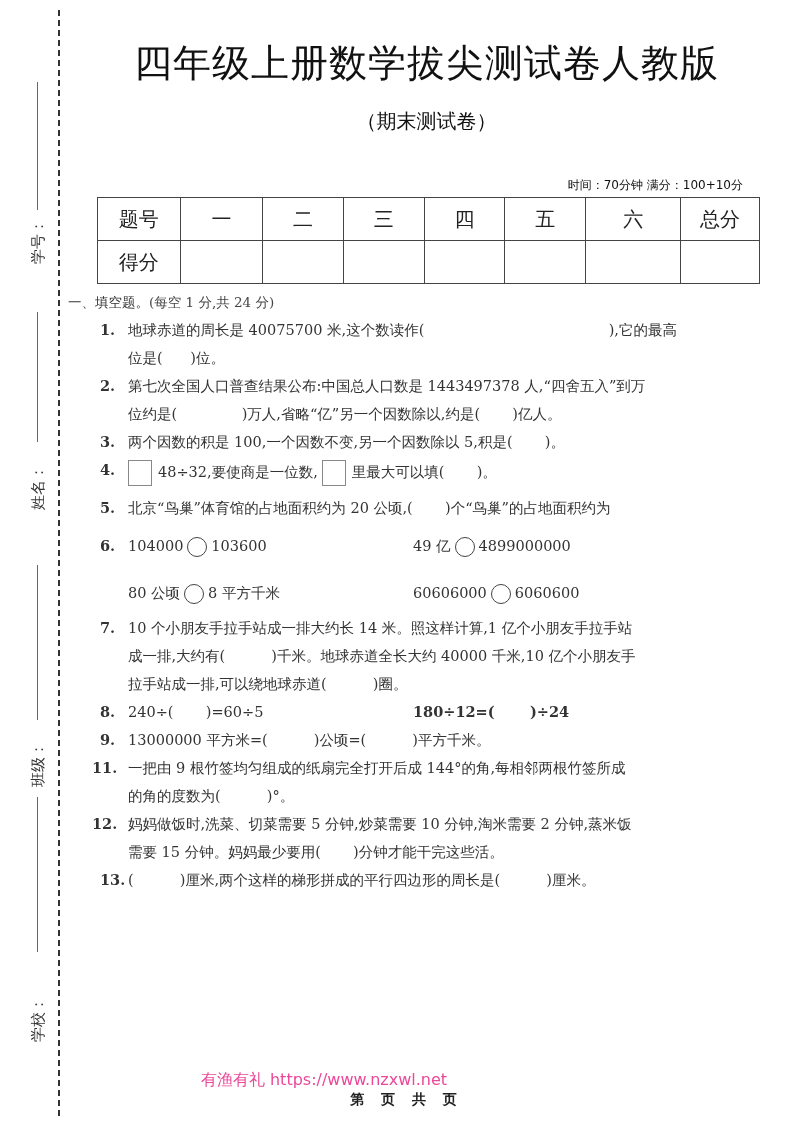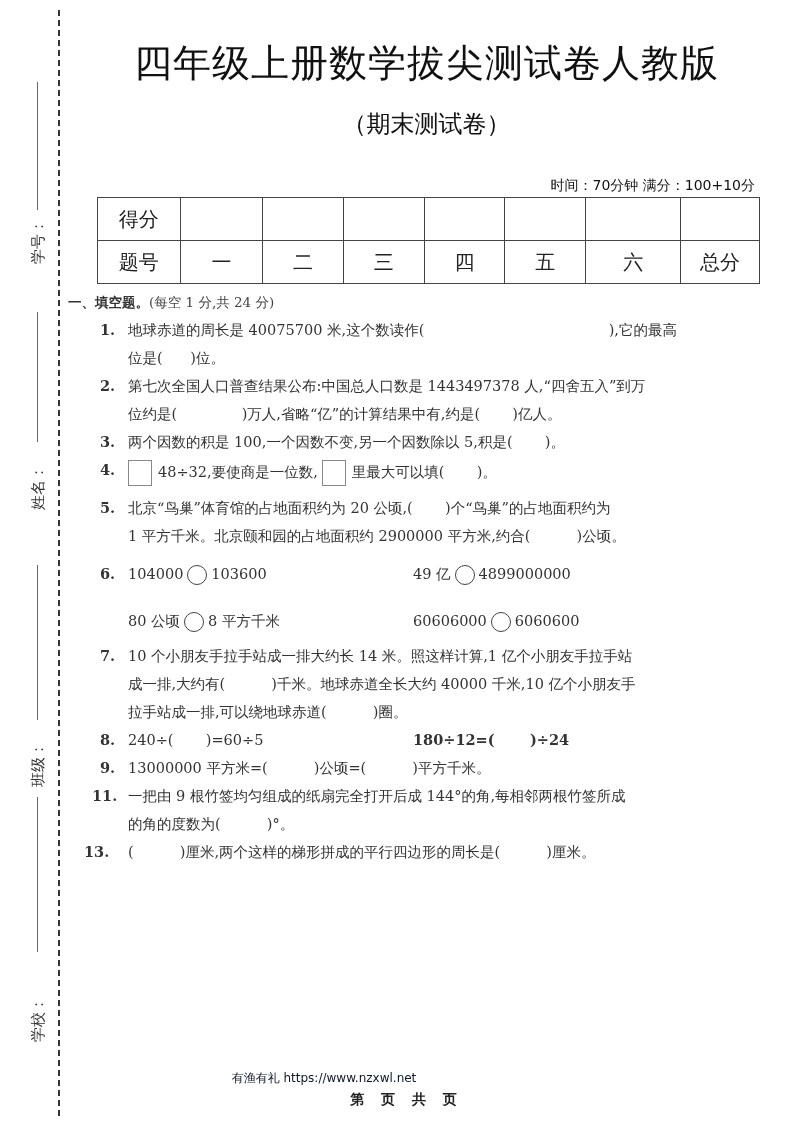--- a/index.html
+++ b/index.html
@@ -1,37 +1,37 @@
 <!DOCTYPE html>
 <html><head>
 <meta charset="utf-8">
 <style>
   html, body { margin:0; padding:0; background:#ffffff; }
   body { width:793px; height:1122px; position:relative; overflow:hidden; color:#222; font-family:"DejaVu Serif", serif; }
   .binding-line { position:absolute; left:58px; top:10px; bottom:6px; border-left:2px dashed #333; }
   .side-label { position:absolute; left:16px; transform:rotate(-90deg); transform-origin:center; font-family:"DejaVu Sans", sans-serif; font-size:15px; color:#333; white-space:nowrap; }
   .side-line { position:absolute; left:37px; width:0; border-left:1.5px solid #666; }
   .title { position:absolute; left:0; width:793px; top:38px; text-align:center; padding-left:60px; box-sizing:border-box; font-family:"DejaVu Sans", sans-serif; font-size:38px; letter-spacing:1px; color:#111; }
-  .subtitle { position:absolute; left:0; width:793px; top:108px; text-align:center; padding-left:60px; box-sizing:border-box; font-family:"DejaVu Sans", sans-serif; font-size:24px; color:#111; }
-  .meta { position:absolute; right:38px; top:177px; font-family:"DejaVu Sans", sans-serif; font-size:14px; color:#111; }
+  .subtitle { position:absolute; left:0; width:793px; top:108px; text-align:center; padding-left:60px; box-sizing:border-box; font-family:"DejaVu Sans", sans-serif; font-size:20px; color:#111; }
+  .meta { position:absolute; right:50px; top:177px; font-family:"DejaVu Sans", sans-serif; font-size:12px; color:#111; }
   table.score { position:absolute; left:97px; top:197px; width:663px; border-collapse:collapse; font-family:"DejaVu Sans", sans-serif; }
   table.score td { border:1.3px solid #444; height:40px; text-align:center; font-size:20px; color:#222; }
   table.score td.hdr { font-size:20px; }
   .q-area { position:absolute; left:68px; top:292px; width:690px; font-size:14.5px; line-height:20px; color:#333; }
   .section-title { margin:0 0 8px 0; font-size:13.5px; color:#444; }
-  .section-title b { font-family:"DejaVu Sans", sans-serif; font-weight:bold; color:#333; }
+  .section-title b { font-family:"DejaVu Sans", sans-serif; font-weight:normal; color:#333; }
   .q { position:relative; padding-left:60px; margin-bottom:8px; }
   .q .num { position:absolute; left:32px; font-weight:bold; color:#333; font-family:"DejaVu Serif", serif; }
   .q .line { display:block; white-space:nowrap; }
   .q .line + .line { margin-top:8px; }
   .box { display:inline-block; width:22px; height:24px; border:1px solid #888; vertical-align:middle; margin:0 6px 0 0; }
   .circle { display:inline-block; width:18px; height:18px; border:1.3px solid #444; border-radius:50%; vertical-align:middle; margin:0 4px; }
   .two-col { display:flex; }
   .two-col .c { width:285px; }
-  .footer1 { position:absolute; left:0; width:628px; top:1070px; text-align:center; font-family:"DejaVu Sans", sans-serif; font-size:12px; color:#0f172a; padding-left:20px; box-sizing:border-box; }
+  .footer1 { position:absolute; left:0; width:628px; top:1070px; text-align:center; font-family:"DejaVu Sans", sans-serif; font-size:16px; color:#ec4899; padding-left:20px; box-sizing:border-box; }
   .footer2 { position:absolute; left:0; width:793px; top:1091px; text-align:center; font-family:"DejaVu Sans", sans-serif; font-size:14px; font-weight:bold; color:#222; letter-spacing:6px; padding-left:20px; box-sizing:border-box; }
 </style>
 </head>
 <body>
 
 <div class="binding-line"></div>
 
 <div>
   <div class="side-line" style="top:82px;height:128px;"></div>
   <div class="side-label" style="top:232px;">学号：</div>
@@ -49,75 +49,74 @@
   <div class="side-label" style="top:1010px;">学校：</div>
 </div>
 
 <div class="title">四年级上册数学拔尖测试卷人教版</div>
 <div class="subtitle">（期末测试卷）</div>
 <div class="meta">时间：70分钟  满分：100+10分</div>
 
 <table class="score">
   <tbody>
       <tr>
+    <td class="hdr" style="width:82px;">题号</td>
+    <td style="width:82px;">一</td>
+    <td style="width:80px;">二</td>
+    <td style="width:80px;">三</td>
+    <td style="width:80px;">四</td>
+    <td style="width:80px;">五</td>
+    <td style="width:95px;">六</td>
+    <td style="width:78px;">总分</td>
+  </tr>
+  <tr>
     <td class="hdr">得分</td>
     <td></td>
     <td></td>
     <td></td>
     <td></td>
     <td></td>
     <td></td>
     <td></td>
-  </tr>
-  <tr>
-    <td class="hdr" style="width:82px;">题号</td>
-    <td style="width:82px;">一</td>
-    <td style="width:80px;">二</td>
-    <td style="width:80px;">三</td>
-    <td style="width:80px;">四</td>
-    <td style="width:80px;">五</td>
-    <td style="width:95px;">六</td>
-    <td style="width:78px;">总分</td>
   </tr>
 </tbody>
   </table>
 
 <div class="q-area">
   <div class="section-title">
     <b>一、填空题。</b><span>(每空 1 分,共 24 分)</span>
   </div>
 
   <div class="q">
     <span class="num">1.</span>
     <span class="line" style="white-space:pre;">地球赤道的周长是 40075700 米,这个数读作(                                        ),它的最高</span>
     <span class="line" style="white-space:pre;">位是(      )位。</span>
   </div>
 
   <div class="q">
     <span class="num">2.</span>
     <span class="line" style="white-space:pre;">第七次全国人口普查结果公布:中国总人口数是 1443497378 人,“四舍五入”到万</span>
-    <span class="line" style="white-space:pre;">位约是(              )万人,省略“亿”的计算结果中有,约是(       )亿人。</span>
+    <span class="line" style="white-space:pre;">位约是(              )万人,省略“亿”另一个因数除以,约是(       )亿人。</span>
   </div>
 
   <div class="q">
     <span class="num">3.</span>
     <span class="line" style="white-space:pre;">两个因数的积是 100,一个因数不变,另一个因数除以 5,积是(       )。</span>
   </div>
 
   <div class="q" style="margin-top:4px;">
     <span class="num">4.</span>
     <span class="line">
       <span class="box"></span><span>48÷32,要使商是一位数,</span><span class="box" style="margin-left:4px;"></span><span style="white-space:pre;">里最大可以填(       )。</span>
     </span>
   </div>
 
   <div class="q" style="margin-top:12px;">
     <span class="num">5.</span>
     <span class="line" style="white-space:pre;">北京“鸟巢”体育馆的占地面积约为 20 公顷,(       )个“鸟巢”的占地面积约为</span>
-    <span class="line" style="white-space:pre;">1 平方千米。北京颐和园的占地面积约 2900000 平方米,约合(          )公顷。</span>
   </div>
 
   <div class="q">
     <span class="num">6.</span>
     <div class="two-col" style="margin-top:18px;">
       <div class="c">
         <span>104000</span><span class="circle"></span><span>103600</span>
       </div>
       <div class="c">
         <span>49 亿</span><span class="circle"></span><span>4899000000</span>
@@ -153,21 +152,26 @@
     <span class="line" style="white-space:pre;">13000000 平方米=(          )公顷=(          )平方千米。</span>
   </div>
 
 
   <div class="q">
     <span class="num" style="left:24px;">11.</span>
     <span class="line" style="white-space:pre;">一把由 9 根竹签均匀组成的纸扇完全打开后成 144°的角,每相邻两根竹签所成</span>
     <span class="line" style="white-space:pre;">的角的度数为(          )°。</span>
   </div>
 
+  <div class="q">
+    <span class="num" style="left:24px;">12.</span>
+    <span class="line" style="white-space:pre;">妈妈做饭时,洗菜、切菜需要 5 分钟,炒菜需要 10 分钟,淘米需要 2 分钟,蒸米饭</span>
+    <span class="line" style="white-space:pre;">需要 15 分钟。妈妈最少要用(       )分钟才能干完这些活。</span>
+  </div>
 
   <div class="q">
-    <span class="num" style="left:16px;">13.</span>
+    <span class="num" style="left:32px;">13.</span>
     <span class="line" style="white-space:pre;">(          )厘米,两个这样的梯形拼成的平行四边形的周长是(          )厘米。</span>
   </div>
 </div>
 
 <div class="footer1">有渔有礼 https://www.nzxwl.net</div>
 <div class="footer2">第 页 共 页</div>
 
 </body></html>

